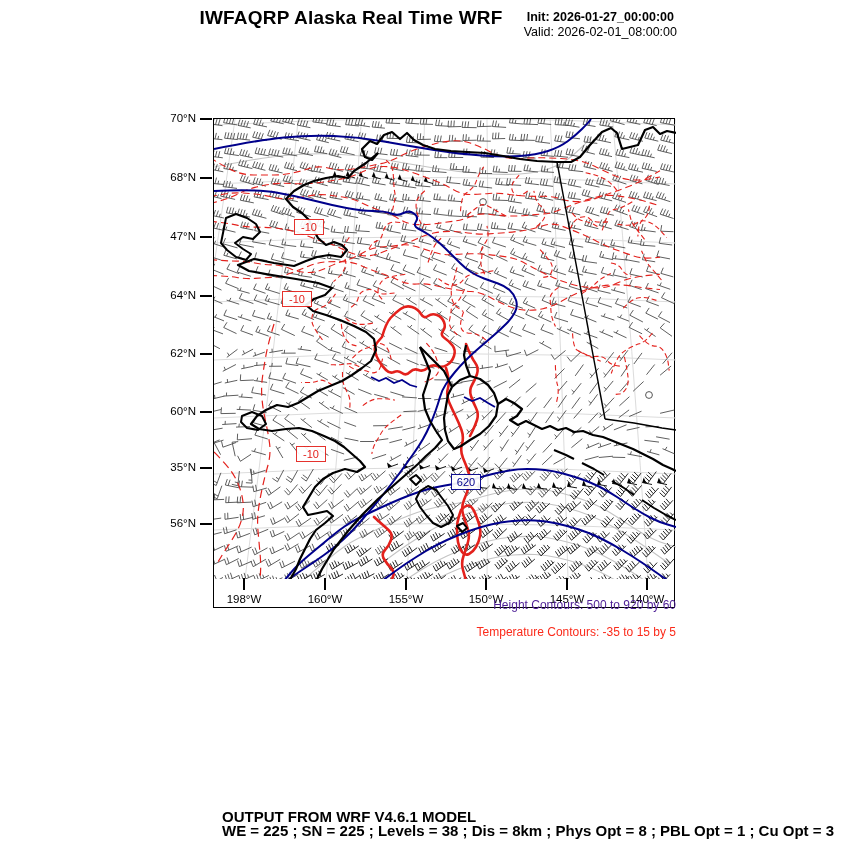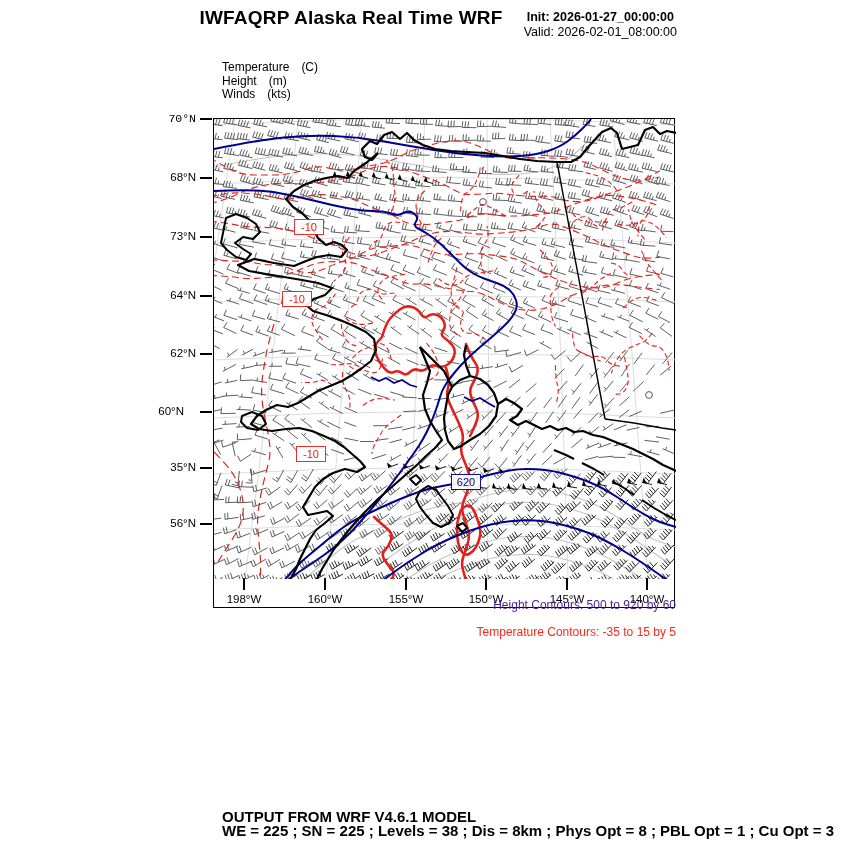--- a/index.html
+++ b/index.html
@@ -25,25 +25,20 @@
 </head>
 <body>
 
 <div id="page">
   <div id="title">IWFAQRP Alaska Real Time WRF</div>
   <div id="initblock">
     <div id="init-line">Init: 2026-01-27_00:00:00</div>
     <div id="valid-line">Valid: 2026-02-01_08:00:00</div>
   </div>
 
-  <div id="legend">
-      <div class="legend-row"><span>Temperature</span><span class="unit">(C)</span></div>
-      <div class="legend-row"><span>Height</span><span class="unit">(m)</span></div>
-      <div class="legend-row"><span>Winds</span><span class="unit">(kts)</span></div>
-    </div>
 
   <div id="mapframe">
     <svg id="wrf-map" width="462" height="460" viewBox="0 0 462 460" xmlns="http://www.w3.org/2000/svg">
         <g>
           <path d="M-50,460 Q-11.469999999999999,235 21.060000000000002,0" stroke="#dcdcdc" stroke-width="1" fill="none"></path>
           <path d="M31,460 Q60.61999999999999,235 84.23999999999998,0" stroke="#dcdcdc" stroke-width="1" fill="none"></path>
           <path d="M112,460 Q132.71,235 147.42000000000002,0" stroke="#dcdcdc" stroke-width="1" fill="none"></path>
           <path d="M193,460 Q204.8,235 210.6,0" stroke="#dcdcdc" stroke-width="1" fill="none"></path>
           <path d="M273,460 Q276,235 273,0" stroke="#dcdcdc" stroke-width="1" fill="none"></path>
           <path d="M354,460 Q348.09000000000003,235 336.18,0" stroke="#dcdcdc" stroke-width="1" fill="none"></path>
@@ -1158,31 +1153,31 @@
           <rect x="82.5" y="327.5" width="29" height="15" fill="#ffffff" stroke="#e3211c" stroke-width="1" opacity="0.92"></rect>
           <text x="97" y="338.8" text-anchor="middle" font-size="11" font-family="Liberation Sans, sans-serif" fill="#e3211c">-10</text>
           <rect x="237.5" y="355.5" width="29" height="15" fill="#ffffff" stroke="#00008b" stroke-width="1" opacity="0.92"></rect>
           <text x="252" y="366.8" text-anchor="middle" font-size="11" font-family="Liberation Sans, sans-serif" fill="#00008b">620</text>
         </g>
       </svg>
   </div>
 
   <div id="axes">
       <div class="tick-h" style="left: 200px; top: 118px;"></div>
-      <div class="lat-label" style="left: 152px; top: 112px; font-family: Liberation Mono, monospace;">70°N</div>
+      <div class="lat-label" style="left: 152px; top: 112px;">70°N</div>
       <div class="tick-h" style="left: 200px; top: 177px;"></div>
       <div class="lat-label" style="left: 152px; top: 171px;">68°N</div>
       <div class="tick-h" style="left: 200px; top: 236px;"></div>
-      <div class="lat-label" style="left: 152px; top: 230px;">73°N</div>
+      <div class="lat-label" style="left: 152px; top: 230px;">47°N</div>
       <div class="tick-h" style="left: 200px; top: 295px;"></div>
       <div class="lat-label" style="left: 152px; top: 289px;">64°N</div>
       <div class="tick-h" style="left: 200px; top: 353px;"></div>
       <div class="lat-label" style="left: 152px; top: 347px;">62°N</div>
       <div class="tick-h" style="left: 200px; top: 411px;"></div>
-      <div class="lat-label" style="left: 140px; top: 405px;">60°N</div>
+      <div class="lat-label" style="left: 152px; top: 405px;">60°N</div>
       <div class="tick-h" style="left: 200px; top: 467px;"></div>
       <div class="lat-label" style="left: 152px; top: 461px;">35°N</div>
       <div class="tick-h" style="left: 200px; top: 523px;"></div>
       <div class="lat-label" style="left: 152px; top: 517px;">56°N</div>
       <div class="tick-v" style="left: 243px; top: 578px;"></div>
       <div class="lon-label" style="left: 214px; top: 593px;">198°W</div>
       <div class="tick-v" style="left: 324px; top: 578px;"></div>
       <div class="lon-label" style="left: 295px; top: 593px;">160°W</div>
       <div class="tick-v" style="left: 405px; top: 578px;"></div>
       <div class="lon-label" style="left: 376px; top: 593px;">155°W</div>

